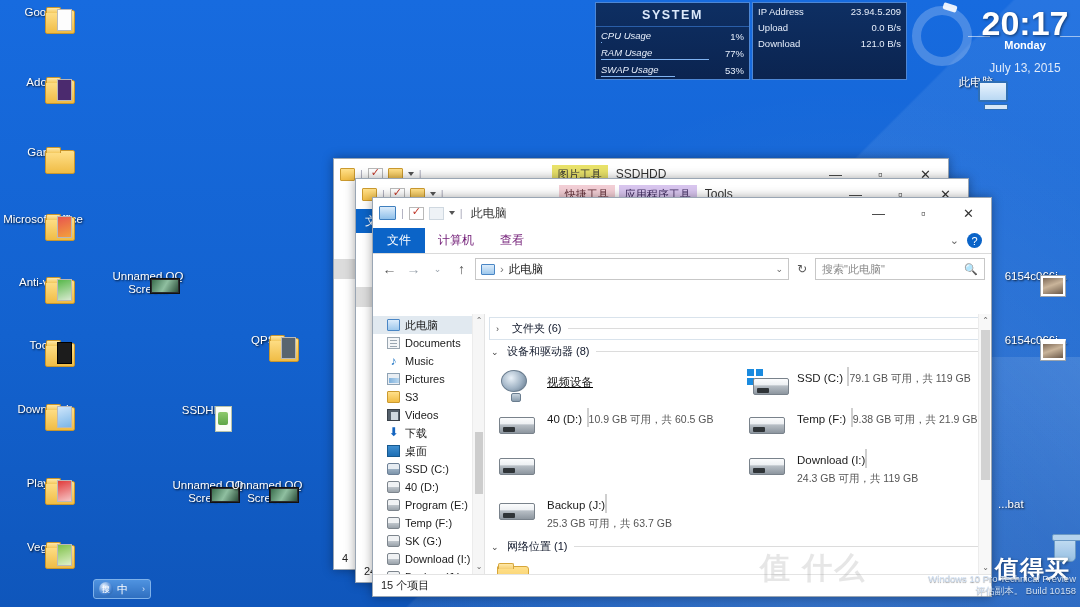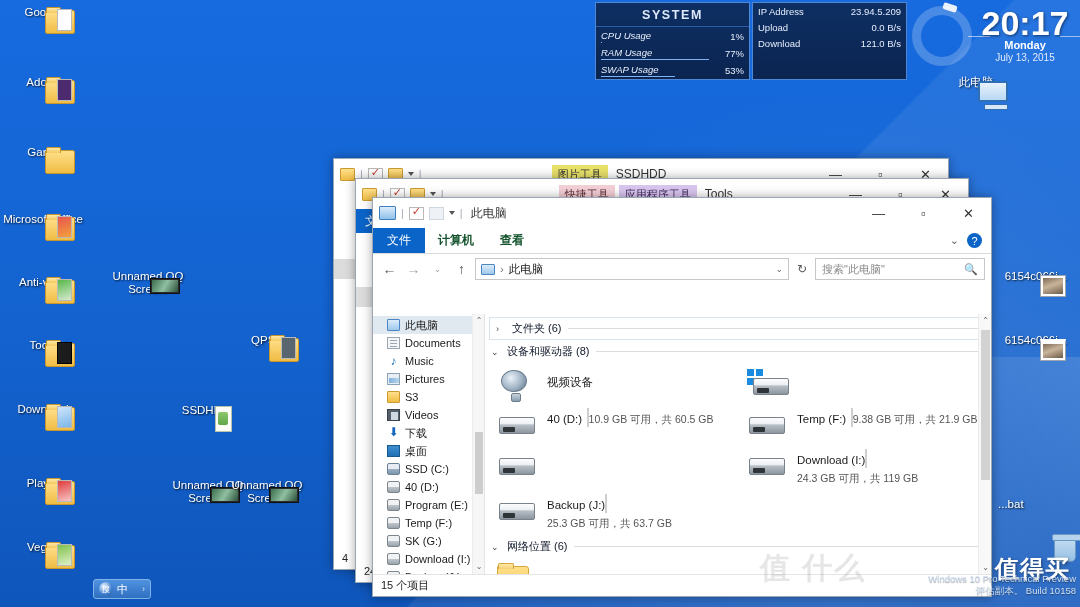--- a/index.html
+++ b/index.html
@@ -66,21 +66,21 @@
   .mon-row .k{ position:relative; padding-bottom:1px;font-style:italic; }
   .mon-bar{ position:absolute; left:5px; bottom:1px; height:1px; background:#7fb3f2; }
 
   .clockring{ position:absolute; left:912px; top:6px; width:60px; height:60px; border-radius:50%;
      border:9px solid rgba(255,255,255,.22); }
   .clockring::after{ content:""; position:absolute; left:22px; top:-11px; width:14px; height:7px;
      background:rgba(255,255,255,.9); border-radius:2px; transform:rotate(18deg); }
   #clock { position:absolute; left:975px; top:8px; width:100px; text-align:center; color:#fff; }
   #clock .t{ font-size:34px; font-weight:700; line-height:30px; text-shadow:1px 1px 3px rgba(0,0,0,.5); }
   #clock .d{ font-size:11px; font-weight:600; margin-top:1px; }
-  #clock .dt{ font-size:10px; opacity:.85; margin-top:1px; }
+  #clock .dt{ font-size:12px; opacity:.85; margin-top:10px; }
   .clockline{ position:absolute; top:36px; height:1px; background:rgba(255,255,255,.55); }
 
   
   .win { position:absolute; background:#fff; border:1px solid #9aa6b4;
      box-shadow:0 0 10px rgba(0,0,0,.35); }
   .tbar { height:30px; background:#fff; display:flex; align-items:center; padding:0 0 0 6px; }
   .qat { display:flex; align-items:center; gap:5px; }
   .qa-ico{ width:15px; height:13px; position:relative; }
   .qa-fold{ position:absolute; inset:0; background:linear-gradient(180deg,#ffe08a,#f0bc45); border:1px solid #cb9a2f; border-radius:1px;}
   .qa-chk{ position:absolute; inset:0; background:#fff; border:1px solid #b9b9b9; }
@@ -88,21 +88,21 @@
   .qa-sep{ color:#aab; font-size:11px; }
   .caret{ width:0;height:0;border-left:3.5px solid transparent;border-right:3.5px solid transparent;border-top:4px solid #555; }
   .wtitle{ font-size:12px; color:#333; margin-left:8px; }
   .ctx-tab{ font-size:11px; padding:2px 6px; margin-left:4px; }
   .winbtns{ margin-left:auto; display:flex; }
   .winbtn{ width:45px; height:30px; display:flex; align-items:center; justify-content:center;
      font-size:13px; color:#333; }
 
   .ribbon { height:26px; background:#fff; border-bottom:1px solid #dadada; display:flex; align-items:stretch; }
   .rib-file{ background:#0b64c8; color:#fff; font-size:12px; padding:0 14px; display:flex; align-items:center; }
-  .rib-tab{ font-size:12px; color:#14532d; padding:0 13px; display:flex; align-items:center;font-weight:bold; }
+  .rib-tab{ font-size:12px; color:#701a75; padding:0 13px; display:flex; align-items:center; }
   .rib-right{ margin-left:auto; display:flex; align-items:center; gap:8px; padding-right:9px;}
   .help-ico{ width:15px;height:15px;border-radius:50%;background:#0b64c8;color:#fff;font-size:11px;
      display:flex;align-items:center;justify-content:center; }
 
   .addrbar{ height:30px; display:flex; align-items:center; gap:3px; padding:0 6px; background:#fff; }
   .navbtn{ width:21px; height:22px; display:flex; align-items:center; justify-content:center; color:#9aa3ad; font-size:14px; }
   .navbtn.en{ color:#555; }
   .addrbox{ flex:1; height:22px; border:1px solid #c7c7c7; display:flex; align-items:center; padding:0 5px; gap:5px; font-size:11.5px; color:#222; }
   .addrbox .mini-pc{ width:14px;height:11px;background:linear-gradient(180deg,#dcecfb,#9ec8ec);border:1px solid #4a86c5;border-radius:1px; }
   .refresh{ width:20px;height:22px;display:flex;align-items:center;justify-content:center;color:#555;font-size:12px; }
@@ -153,21 +153,21 @@
       linear-gradient(#1b8bdf,#1b8bdf) 9px 9px/7px 7px no-repeat; }
   .cam{ position:absolute; left:4px; top:2px; width:26px; height:22px; border-radius:50%;
     background:radial-gradient(circle at 38% 35%, #e9f1f8, #9fb2c4 55%, #5d7184 100%); border:1px solid #6a7d8f; }
   .cam::after{ content:""; position:absolute; left:9px; top:22px; width:8px; height:7px;
     background:linear-gradient(180deg,#c8d4de,#8a9dae); border:1px solid #6a7d8f; border-radius:2px; }
   .dtxt{ flex:1; min-width:0; }
   .dname{ font-size:11.5px; color:#1b1b1b; white-space:nowrap; overflow:hidden; }
   .dbar{ height:11px; background:#e6e6e6; border:1px solid #cfcfcf; margin:3px 0 2px; width:152px; }
   .dfill{ height:100%; background:#1e8ad6; }
   .dsub{ font-size:10.5px; color:#555; white-space:nowrap; }
-  .simple{ display:flex; align-items:flex-end; gap:8px; padding-top:7px; }
+  .simple{ display:flex; align-items:flex-end; gap:8px; padding-top:7px;text-decoration:underline; }
   .simple .nm{ font-size:11.5px; color:#1b1b1b; }
 
   .netloc{ display:flex; gap:10px; align-items:center; padding:6px 0 0 12px; }
   .bigfold{ width:34px; height:28px; position:relative; }
   .bigfold .b{ position:absolute; left:0; top:4px; width:32px; height:24px;
     background:linear-gradient(180deg,#ffe08a,#f3c65c); border:1px solid #d6a63a; border-radius:1px 3px 3px 3px; }
   .bigfold .b::before{ content:""; position:absolute; left:0; top:-4px; width:14px; height:5px;
     background:linear-gradient(180deg,#ffe8a8,#f5cf74); border:1px solid #d6a63a; border-bottom:none; border-radius:2px 2px 0 0; }
 
   .cscroll{ position:absolute; right:0; top:0; bottom:0; width:13px; background:#f8f8f8; border-left:1px solid #ececec; }
@@ -568,20 +568,25 @@
           <span class="dtxt simple">
             <span class="nm">视频设备</span>
           </span>
         </div>
 
         <div class="dcell">
           <span class="dico">
               <span class="winlogo"></span>
               <span class="hdd" style="left:6px;top:10px;"></span>
             </span>
+          <span class="dtxt">
+            <span class="dname">SSD (C:)</span>
+            <span class="dbar"><span class="dfill" style="width:34%"></span></span>
+            <span class="dsub">79.1 GB 可用，共 119 GB</span>
+          </span>
         </div>
 
         <div class="dcell">
           <span class="dico">
               <span class="hdd"></span>
             </span>
           <span class="dtxt">
             <span class="dname">40 (D:)</span>
             <span class="dbar"><span class="dfill" style="width:73%"></span></span>
             <span class="dsub">10.9 GB 可用，共 60.5 GB</span>
@@ -624,21 +629,21 @@
           <span class="dtxt">
             <span class="dname">Backup (J:)</span>
             <span class="dbar"><span class="dfill" style="width:60%"></span></span>
             <span class="dsub">25.3 GB 可用，共 63.7 GB</span>
           </span>
         </div>
       </div>
 
       <div class="grp">
         <span class="chev">⌄</span>
-        <span class="gt">网络位置 (6)</span>
+        <span class="gt">网络位置 (1)</span>
         <span class="line"></span>
       </div>
 
       <div class="netloc">
         <span class="bigfold">
             <span class="b"></span>
           </span>
 
       </div>
 

